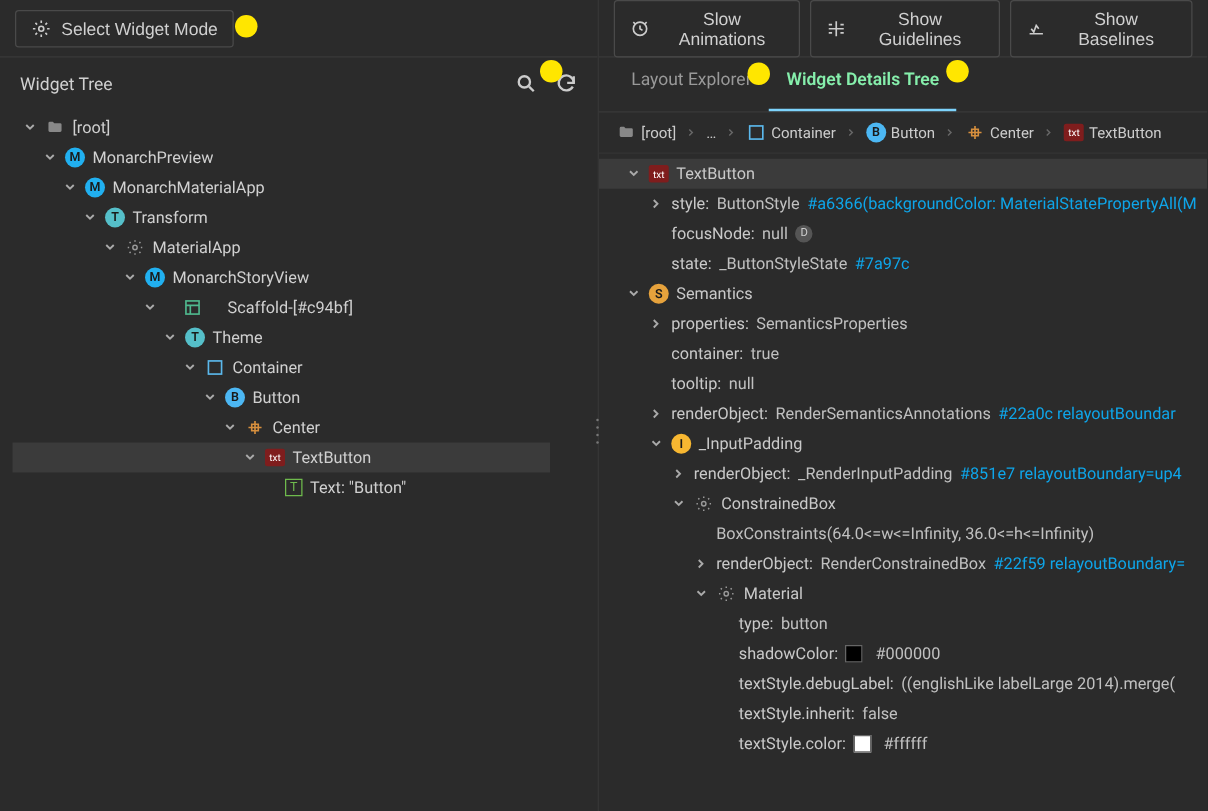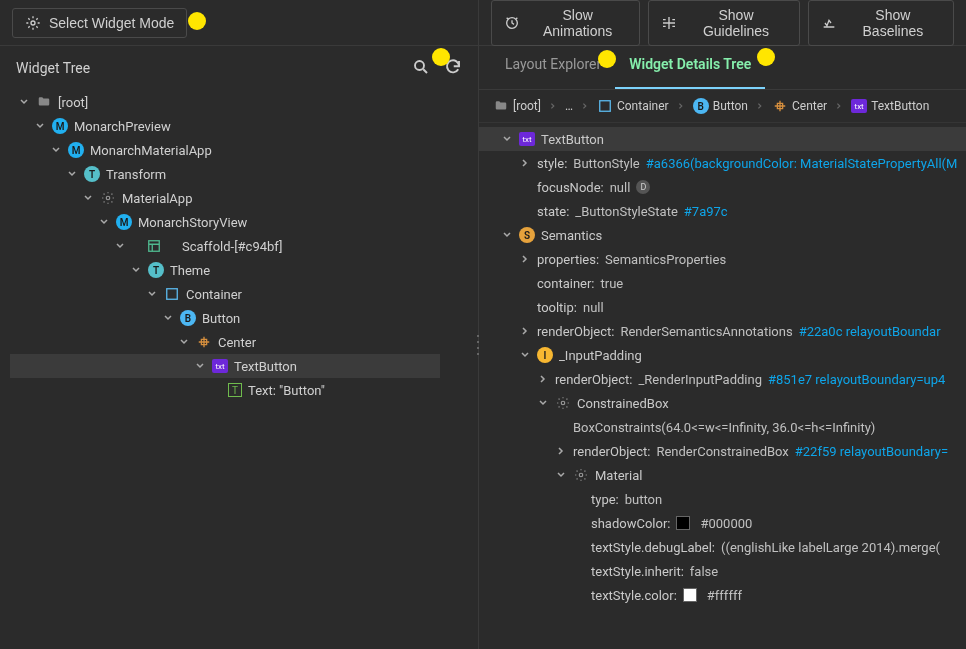--- a/index.html
+++ b/index.html
@@ -79,21 +79,21 @@
 .tree-row.selected { background: #3b3b3b; width: 430px; }
 .chev { width: 12px; height: 12px; display: inline-flex; align-items: center; justify-content: center; color: #aaa; }
 .chev svg { width: 10px; height: 10px; }
 .badge { width: 16px; height: 16px; border-radius: 50%; display: inline-flex; align-items: center; justify-content: center; font-size: 10px; font-weight: 600; color: #1a1a1a; flex-shrink: 0; }
 .badge.m { background: #21B0F0; }
 .badge.t { background: #55BFC9; }
 .badge.b { background: #4CB7F3; }
 .badge.s { background: #E6A23C; }
 .badge.i { background: #F7B731; }
 .badge.gear { background: transparent; color: #999; }
-.sq-badge { width: 16px; height: 14px; background: #6d28d9; border-radius: 2px; display: inline-flex; align-items: center; justify-content: center; font-size: 8px; color: #fff; flex-shrink:0;}
+.sq-badge { width: 16px; height: 14px; background: #7f1d1d; border-radius: 2px; display: inline-flex; align-items: center; justify-content: center; font-size: 8px; color: #fff; flex-shrink:0;}
 .folder-ic, .scaffold-ic, .container-ic, .center-ic, .text-ic { width:16px; height:16px; display:inline-flex; align-items:center; justify-content:center; flex-shrink:0;}
 .folder-ic svg, .scaffold-ic svg, .container-ic svg, .center-ic svg { width:14px; height:14px; }
 .tree-label { color: #d0d0d0; }
 .tabs {
   display: flex;
   padding: 0 12px;
   border-bottom: 1px solid #3a3a3a;
   height: 44px;
 }
 .tab {

